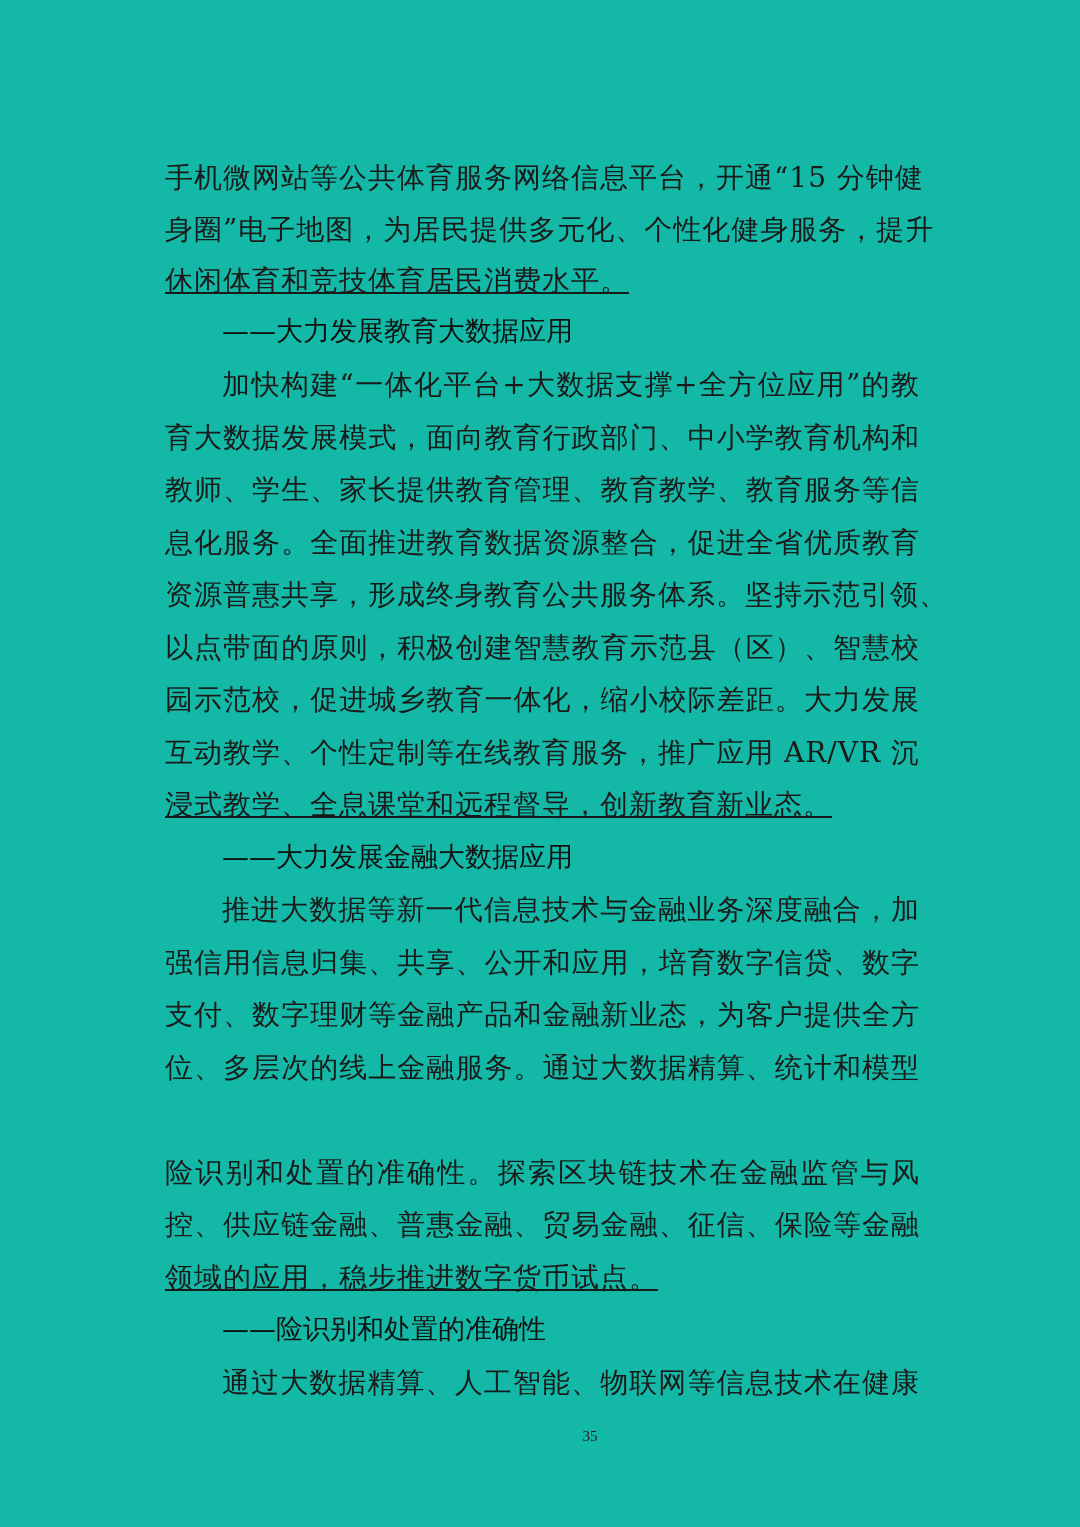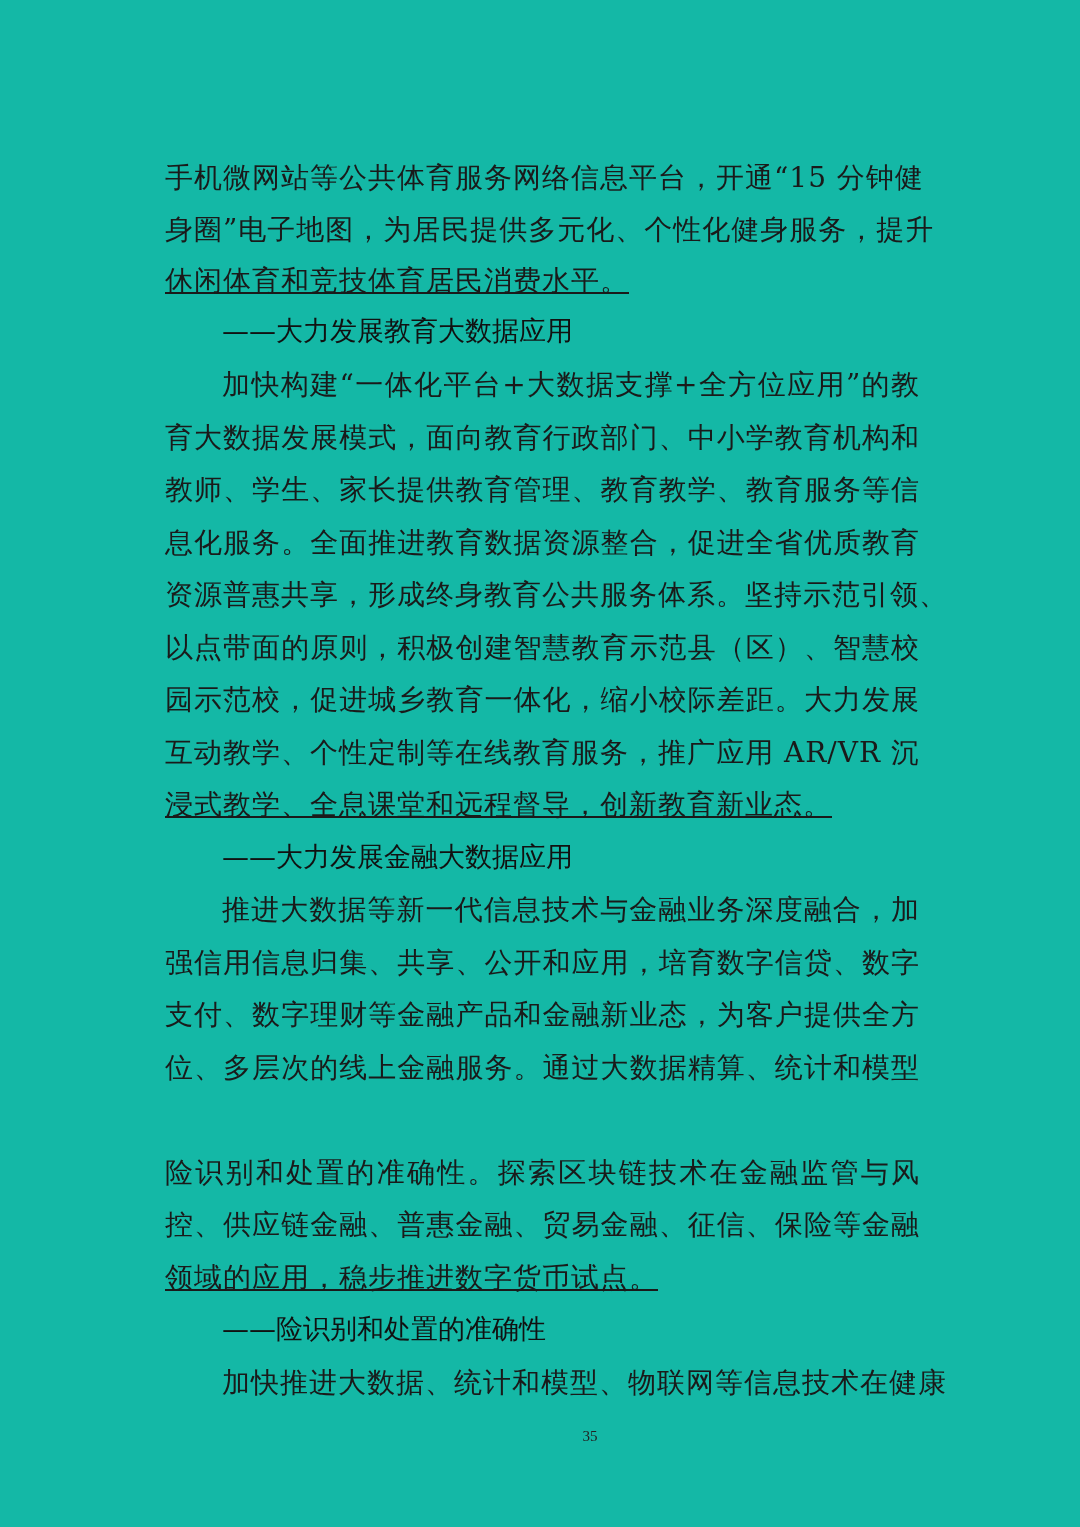--- a/index.html
+++ b/index.html
@@ -51,16 +51,16 @@
   <div class="line" style="top:943px">强信用信息归集、共享、公开和应用，培育数字信贷、数字</div>
   <div class="line indent" style="top:890px">推进大数据等新一代信息技术与金融业务深度融合，加</div>
   <div class="line" style="top:995px">支付、数字理财等金融产品和金融新业态，为客户提供全方</div>
   <div class="line" style="top:1048px">位、多层次的线上金融服务。通过大数据精算、统计和模型</div>
   <div class="line" style="top:1153px">险识别和处置的准确性。探索区块链技术在金融监管与风</div>
   <div class="line" style="top:1205px">控、供应链金融、普惠金融、贸易金融、征信、保险等金融</div>
   <div class="line last" style="top:1258px">领域的应用，稳步推进数字货币试点。</div>
 
   <div class="heading" style="top:1309px">——险识别和处置的准确性</div>
 
-  <div class="line indent" style="top:1363px">加快推进大数据、统计和模型、物联网等信息技术在健康</div>
+  <div class="line indent" style="top:1363px">通过大数据精算、人工智能、物联网等信息技术在健康</div>
 
   <div class="pagenum">35</div>
 </div>
 
 </body></html>

